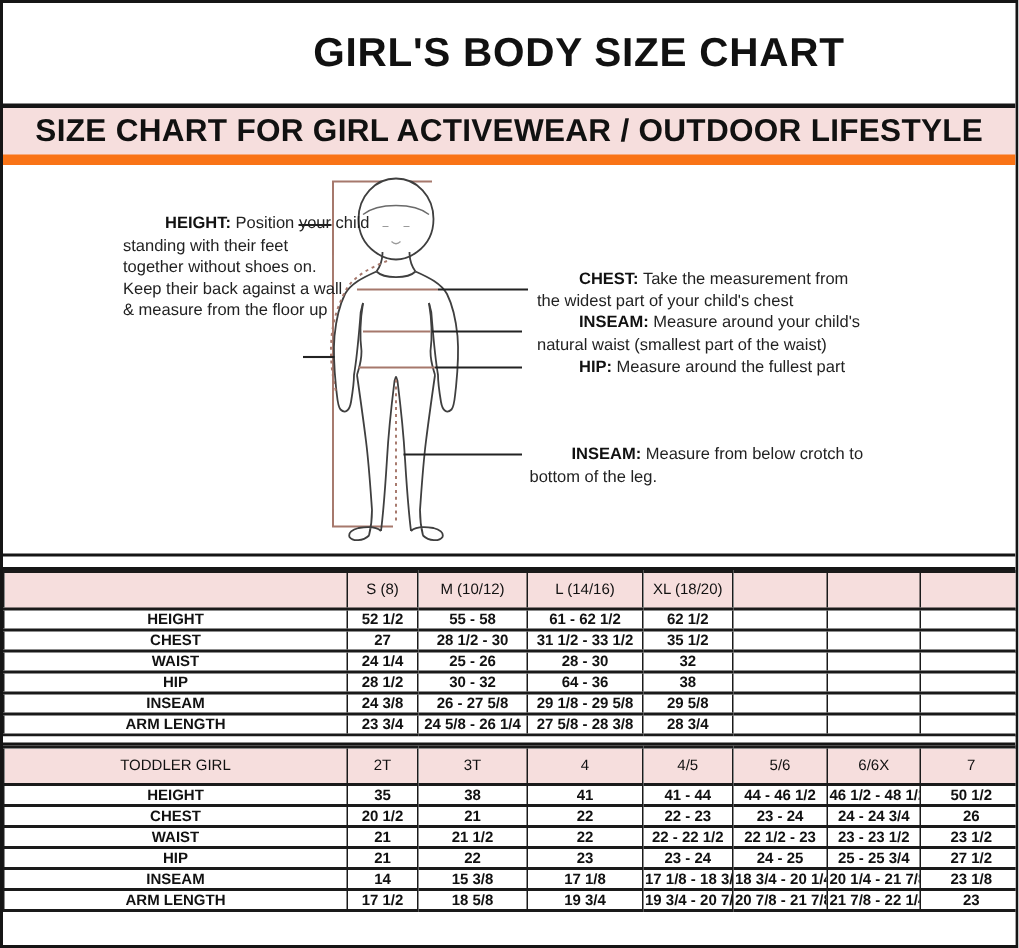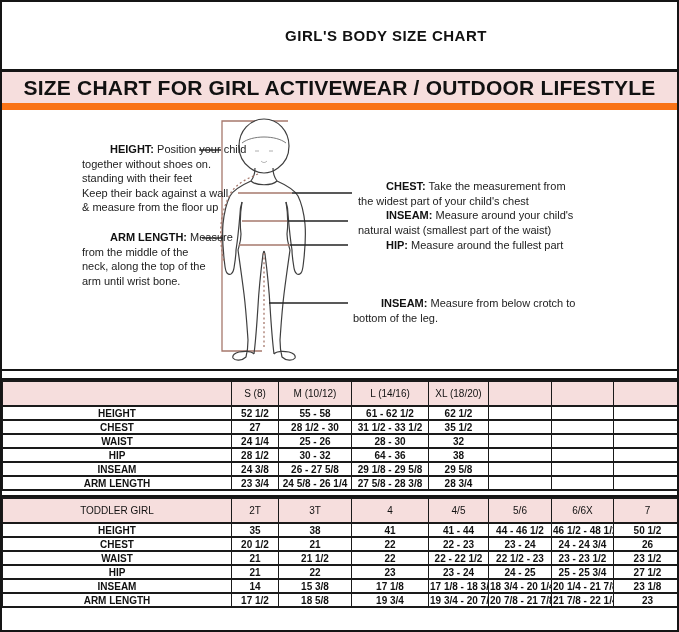--- a/index.html
+++ b/index.html
@@ -11,21 +11,21 @@
     border:2px solid #151515; background:#fff;
     display:flex; flex-direction:column; overflow:hidden;
   }
 
   
   .title-bar {
     height:70px; border-bottom:3px solid #151515;
     display:flex; align-items:center; justify-content:center;
   }
   .title-bar h1 {
-    font-size:15px; font-weight:bold; letter-spacing:0.5px;
+    font-size:27px; font-weight:bold; letter-spacing:0.5px;
     margin-left:93px; white-space:nowrap;
   }
 
   
   .banner {
     height:38px; background:#f6dedd; border-bottom:7px solid #f97316;
     display:flex; align-items:center; justify-content:center;
   }
   .banner h2 { font-size:21px; font-weight:bold; letter-spacing:0.2px; white-space:nowrap; }
 
@@ -106,32 +106,26 @@
       <path d="M197 40 L219 40" stroke="#222" stroke-width="1.4"></path>
       <path d="M200 128 L221 128" stroke="#222" stroke-width="1.4"></path>
       <path d="M290 83 L350 83" stroke="#222" stroke-width="1.4"></path>
       <path d="M286 111 L346 111" stroke="#222" stroke-width="1.4"></path>
       <path d="M288 135 L346 135" stroke="#222" stroke-width="1.4"></path>
       <path d="M267 193 L346 193" stroke="#222" stroke-width="1.4"></path>
     </svg>
 
     <div class="note" style="left:80px; top:32px;">
       <div class="nline"><b>HEIGHT:</b> <span>Position your child</span></div>
+      <div class="nline">standing with their feet</div>
       <div class="nline">together without shoes on.</div>
-      <div class="nline">standing with their feet</div>
       <div class="nline">Keep their back against a wall</div>
       <div class="nline">&amp; measure from the floor up</div>
     </div>
 
-    <div class="note" style="left:80px; top:120px;">
-      <div class="nline"><b>ARM LENGTH:</b> <span>Measure</span></div>
-      <div class="nline">from the middle of the</div>
-      <div class="nline">neck, along the top of the</div>
-      <div class="nline">arm until wrist bone.</div>
-    </div>
 
     <div class="note" style="left:356px; top:69px;">
       <div class="nline"><b>CHEST:</b> <span>Take the measurement from</span></div>
       <div class="nline">the widest part of your child's chest</div>
     </div>
 
     <div class="note" style="left:356px; top:98px;">
       <div class="nline"><b>INSEAM:</b> <span>Measure around your child's</span></div>
       <div class="nline">natural waist (smallest part of the waist)</div>
     </div>

